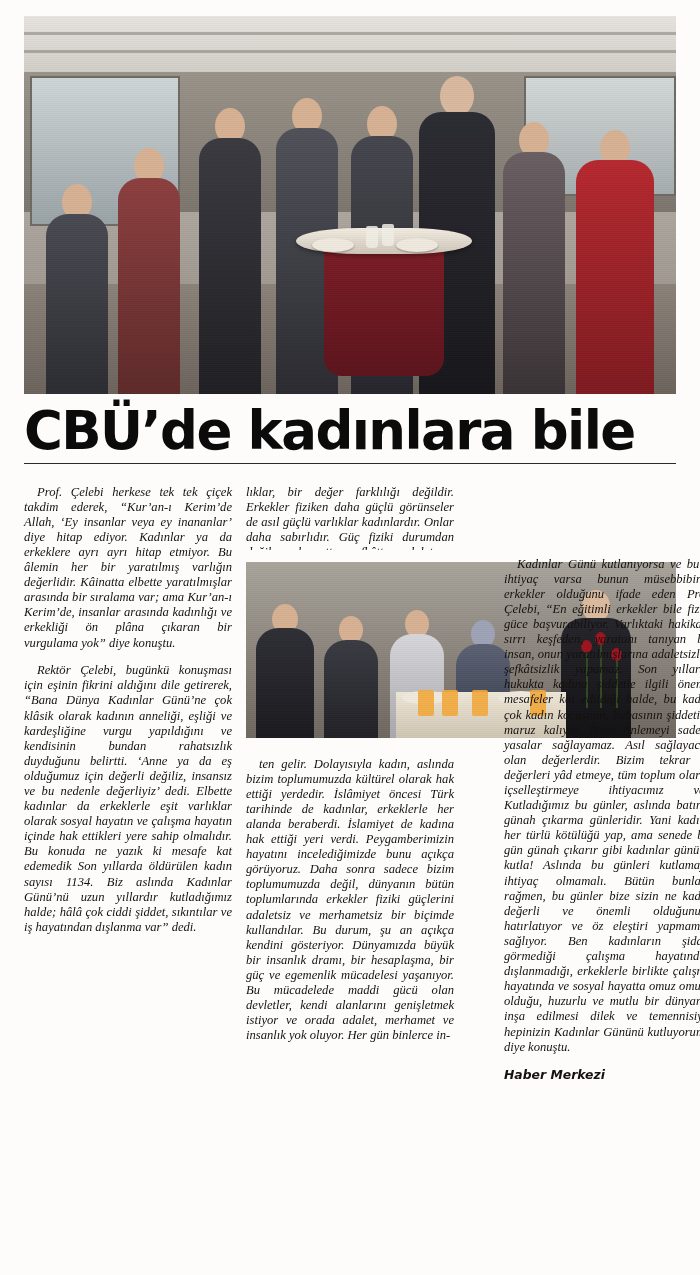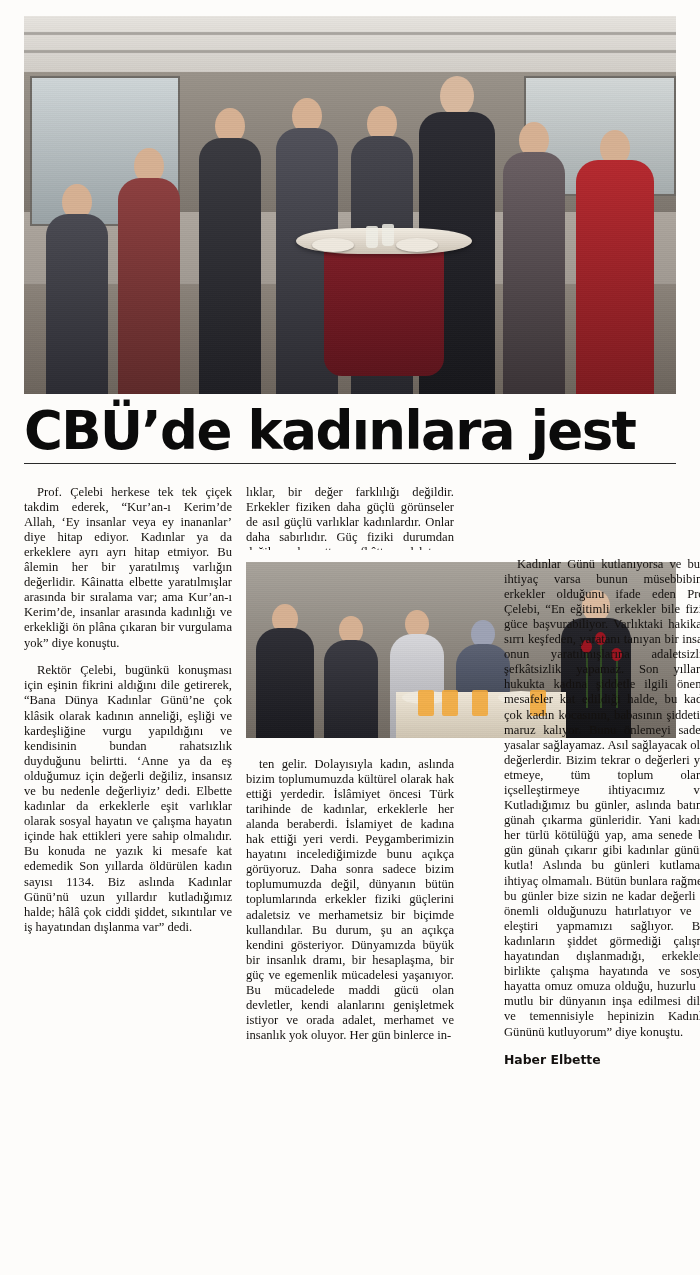--- a/index.html
+++ b/index.html
@@ -186,20 +186,21 @@
 
   .byline {
     font-family: "DejaVu Sans", sans-serif;
     font-weight: bold;
     font-size: 12.4px;
   }
 
   .colwrap {
     position: relative;
     width: 652px;
+    font-style: italic;
   }
   .col-abs {
     position: absolute;
     width: 208px;
     font-size: 12.6px;
     line-height: 15.1px;
     text-align: justify;
     color: #14110f;
   }
   .c1 { left: 0; }
@@ -258,21 +259,21 @@
       <div class="table"></div>
       <div class="tabletop"></div>
       <div class="plate" style="left:288px; bottom:142px;"></div>
       <div class="plate" style="left:372px; bottom:142px;"></div>
       <div class="glass" style="left:342px; bottom:146px;"></div>
       <div class="glass" style="left:358px; bottom:148px;"></div>
 
       <div class="photo-overlay-grain"></div>
     </div>
 
-    <div class="headline">CBÜ’de kadınlara jest</div>
+    <div class="headline">CBÜ’de kadınlara bile</div>
     <hr class="rule">
 
     <div class="colwrap" style="height:790px;">
 
       <div class="col-abs c1" style="top:0; width:208px;">
         <p style="text-indent:13px;">Prof. Çelebi herkese tek tek çiçek takdim ederek, “Kur’an-ı Kerim’de Allah, ‘Ey insanlar veya ey inananlar’ diye hitap ediyor.  Kadınlar ya da erkeklere ayrı ayrı hitap etmiyor. Bu âlemin her bir yaratılmış varlığın değerlidir. Kâinatta elbette yaratılmışlar arasında bir sıralama var; ama Kur’an-ı Kerim’de, insanlar arasında kadınlığı ve erkekliği ön plâna çıkaran bir vurgulama yok” diye konuştu.</p>
         <p style="text-indent:13px;">Rektör Çelebi, bugünkü konuşması için eşinin fikrini aldığını dile getirerek, “Bana Dünya Kadınlar Günü’ne çok klâsik olarak kadının anneliği, eşliği ve kardeşliğine vurgu yapıldığını ve kendisinin bundan rahatsızlık duyduğunu belirtti.  ‘Anne ya da eş olduğumuz için değerli değiliz, insansız ve bu nedenle değerliyiz’ dedi. Elbette kadınlar da erkeklerle eşit varlıklar olarak sosyal hayatın ve çalışma hayatın içinde hak ettikleri yere sahip olmalıdır. Bu konuda ne yazık ki mesafe kat edemedik Son yıllarda öldürülen kadın sayısı 1134. Biz aslında Kadınlar Günü’nü uzun yıllardır kutladığımız halde; hâlâ çok ciddi şiddet, sıkıntılar ve iş hayatından dışlanma var” dedi.</p>
       </div>
 
       <div class="col-abs c2" style="top:0; width:208px; height:78px; overflow:hidden;">
@@ -319,19 +320,19 @@
         <div class="photo-overlay-grain"></div>
       </div>
 
       <div class="col-abs c2" style="top:272px; width:208px;">
         <p style="text-indent:13px;">ten gelir. Dolayısıyla kadın, aslında bizim toplumumuzda kültürel olarak hak ettiği yerdedir. İslâmiyet öncesi Türk tarihinde de kadınlar, erkeklerle her alanda beraberdi. İslamiyet de kadına hak ettiği yeri verdi. Peygamberimizin hayatını incelediğimizde bunu açıkça görüyoruz. Daha sonra sadece bizim toplumumuzda değil, dünyanın bütün toplumlarında erkekler fiziki güçlerini adaletsiz ve merhametsiz bir biçimde kullandılar. Bu durum, şu an açıkça kendini gösteriyor. Dünyamızda büyük bir insanlık dramı, bir hesaplaşma, bir güç ve egemenlik mücadelesi yaşanıyor. Bu mücadelede maddi gücü olan devletler,  kendi alanlarını genişletmek istiyor ve orada adalet, merhamet ve insanlık yok oluyor. Her gün binlerce in-</p>
       </div>
 
 
       <div class="col-abs c3" style="top:72px; width:208px;margin-left:36px;">
         <p style="text-indent:13px;">Kadınlar Günü kutlanıyorsa ve buna ihtiyaç varsa bunun müsebbibinin erkekler olduğunu ifade eden Prof. Çelebi, “En eğitimli erkekler bile fiziki güce başvurabiliyor. Varlıktaki hakikati, sırrı keşfeden, yaratanı tanıyan bir insan, onun yaratılmışlarına adaletsizlik, şefkâtsizlik yapamaz. Son yıllarda hukukta kadına şiddetle ilgili önemli mesafeler kat edildiği halde, bu kadar çok kadın kocasının, babasının şiddetine maruz kalıyor. Bunu önlemeyi sadece yasalar sağlayamaz. Asıl sağlayacak olan değerlerdir. Bizim tekrar o değerleri yâd etmeye, tüm toplum olarak içselleştirmeye ihtiyacımız var. Kutladığımız bu günler, aslında batının günah çıkarma günleridir. Yani kadına her türlü kötülüğü yap, ama senede bir gün günah çıkarır gibi kadınlar gününü kutla! Aslında bu günleri kutlamaya ihtiyaç olmamalı. Bütün bunlara rağmen, bu günler bize sizin ne kadar değerli ve önemli olduğunuzu hatırlatıyor ve öz eleştiri yapmamızı sağlıyor. Ben kadınların şiddet görmediği çalışma hayatından dışlanmadığı, erkeklerle birlikte çalışma hayatında ve sosyal hayatta omuz omuza olduğu, huzurlu ve mutlu bir dünyanın inşa edilmesi dilek ve temennisiyle hepinizin Kadınlar Gününü kutluyorum” diye konuştu.</p>
-        <span class="byline">Haber Elbette</span>
+        <span class="byline">Haber Merkezi</span>
       </div>
 
     </div>
 
   </div>
 </div>
 
 </body></html>

